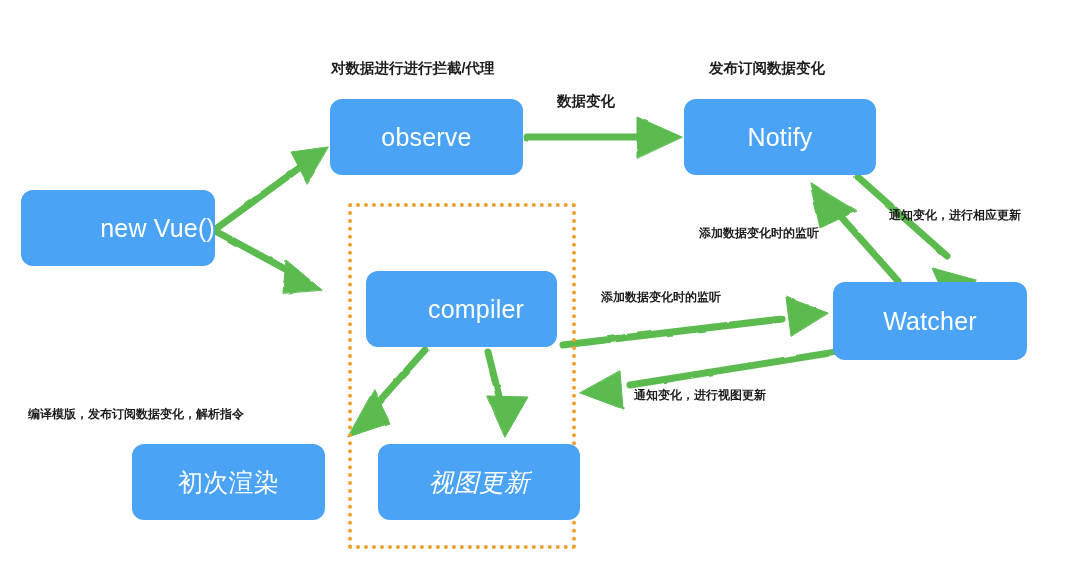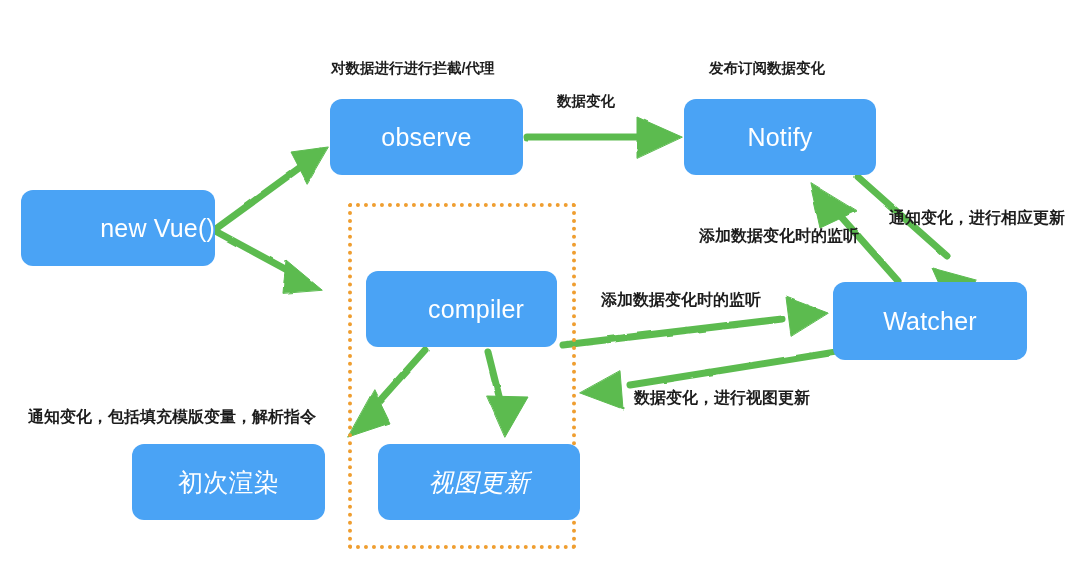--- a/index.html
+++ b/index.html
@@ -54,21 +54,21 @@
   .edge-label {
     position: absolute;
     color: #1c1c1c;
     font-weight: bold;
     font-size: 14.5px;
     line-height: 1.2;
     white-space: nowrap;
     z-index: 4;
   }
   .edge-label.small {
-    font-size: 16px;
+    font-size: 12px;
   }
   #group-box {
     position: absolute;
     box-sizing: border-box;
     border: 4px dotted #ef9e30;
     border-radius: 3px;
     background: transparent;
     z-index: 1;
   }
 </style>
@@ -170,17 +170,17 @@
   <div class="edge-label" style="left:557px; top:93px;">数据变化</div>
 
   <div class="edge-label" style="left:709px; top:60px;">发布订阅数据变化</div>
 
   <div class="edge-label small" style="left:699px; top:226px;">添加数据变化时的监听</div>
 
   <div class="edge-label small" style="left:889px; top:208px;">通知变化，进行相应更新</div>
 
   <div class="edge-label small" style="left:601px; top:290px;">添加数据变化时的监听</div>
 
-  <div class="edge-label small" style="left:634px; top:388px;">数据变化，进行视图更新</div>
+  <div class="edge-label small" style="left:634px; top:388px;">通知变化，进行视图更新</div>
 
-  <div class="edge-label small" style="left:28px; top:407px;">通知变化，包括填充模版变量，解析指令</div>
+  <div class="edge-label small" style="left:28px; top:407px;">编译模版，发布订阅数据变化，解析指令</div>
 
 </div>
 
 </body></html>

